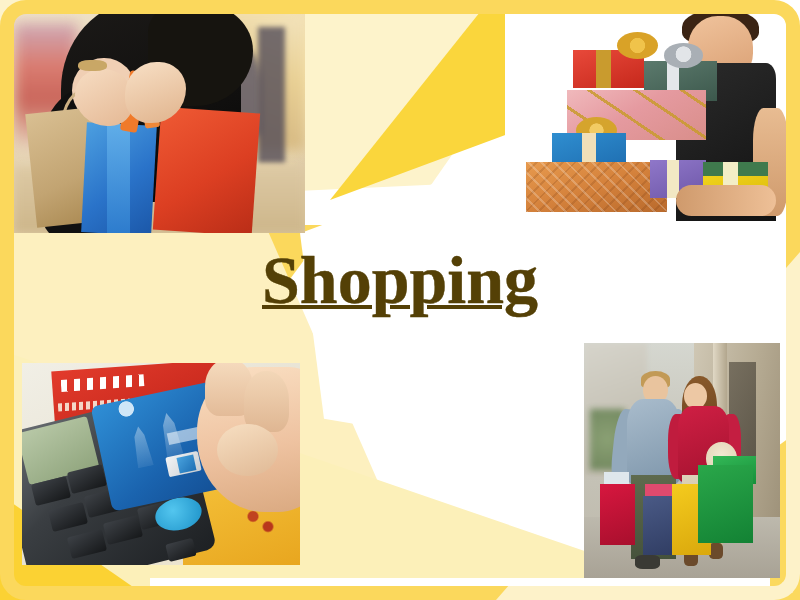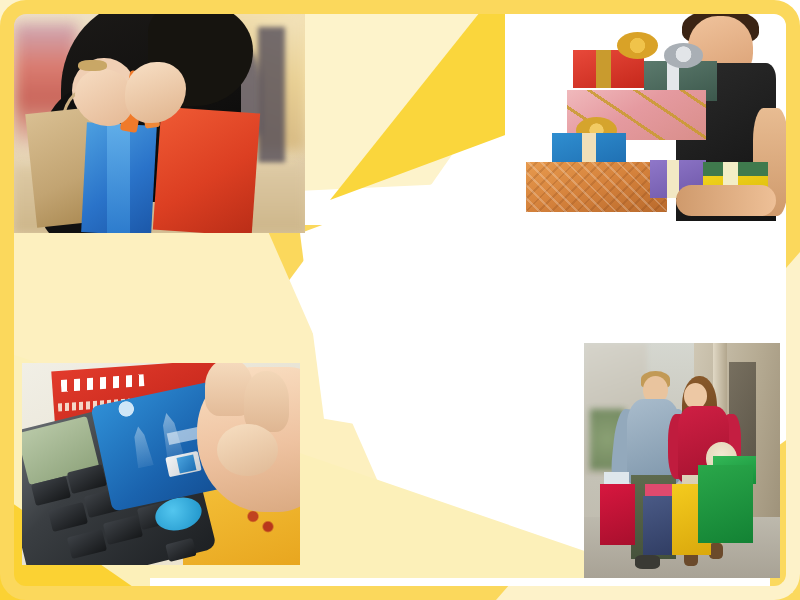--- a/index.html
+++ b/index.html
@@ -633,17 +633,20 @@
       <div class="lay" id="p4-bag-red2"></div>
       <div class="lay" id="p4-bag-red"></div>
       <div class="lay" id="p4-bag-pink"></div>
       <div class="lay" id="p4-bag-navy"></div>
       <div class="lay" id="p4-bag-yellow"></div>
       <div class="lay" id="p4-bag-green2"></div>
       <div class="lay" id="p4-bag-green"></div>
     </div>
   </div>
 
+  <div id="title-wrap">
+    <span id="slide-title">Shopping</span>
+  </div>
 
   <div id="slide-border"></div>
   <div id="slide-border-soft"></div>
 
 </div>
 
 </body></html>

